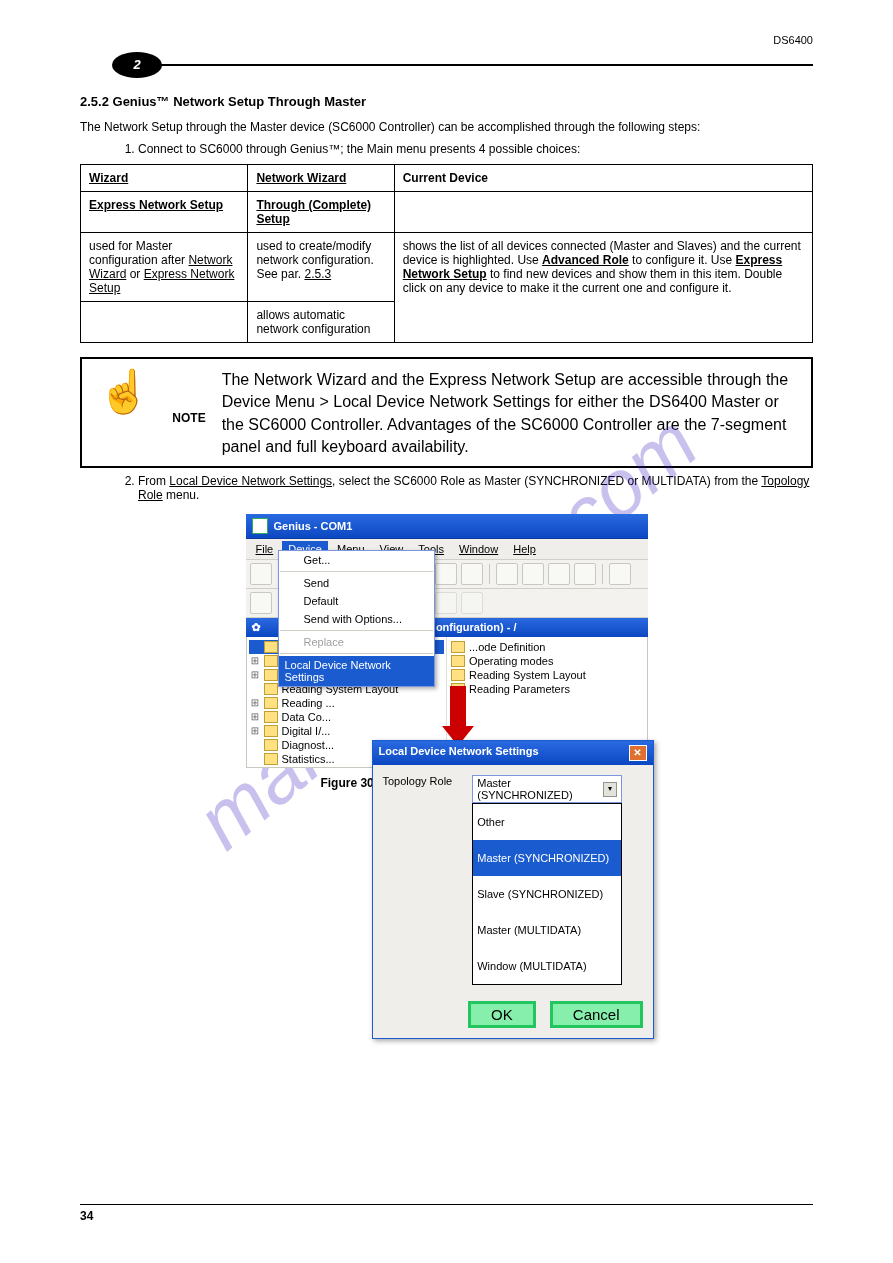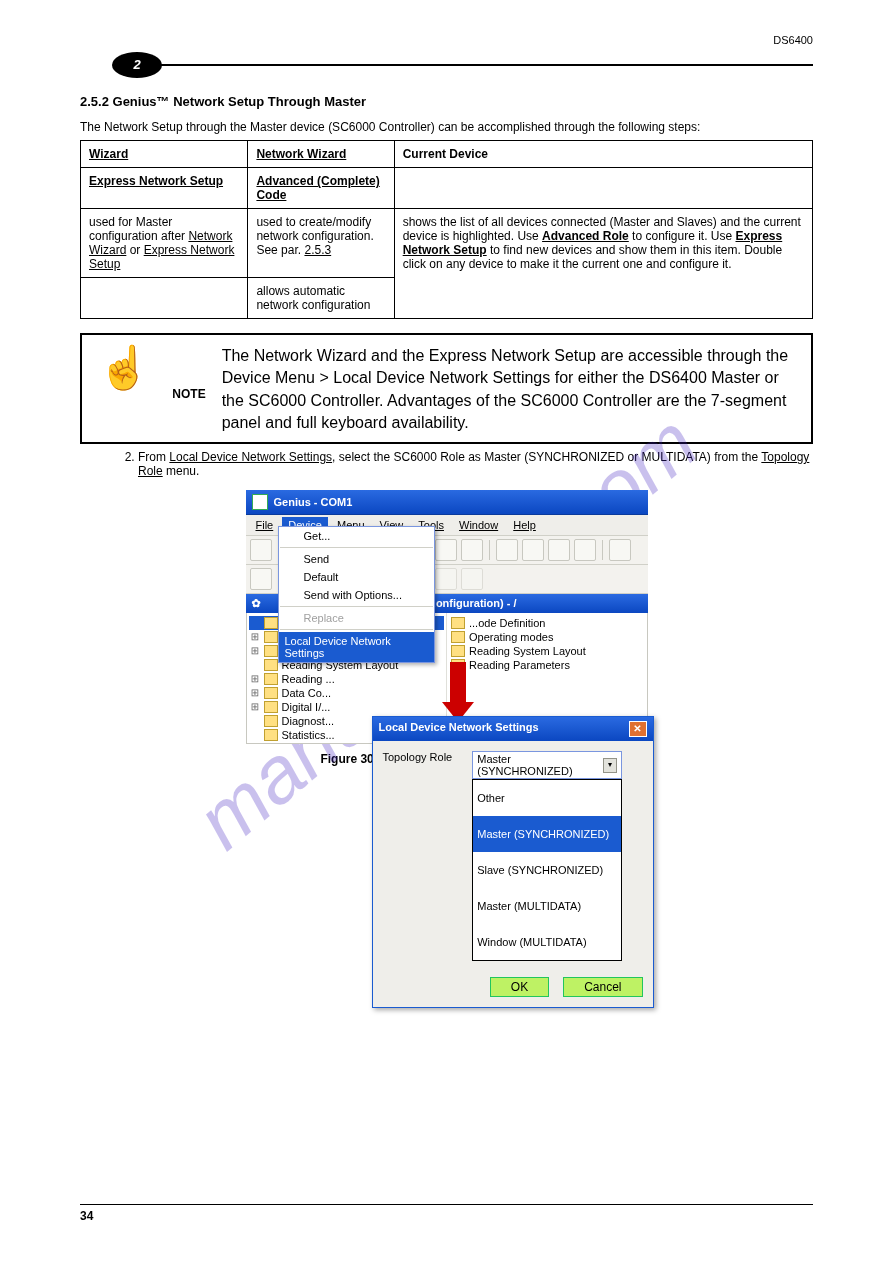--- a/index.html
+++ b/index.html
@@ -347,24 +347,24 @@
     background: #1a5bd0;
     color: #fff;
   }
   .dlg-buttons {
     padding: 6px 10px 10px;
     display: flex;
     gap: 14px;
     justify-content: flex-end;
   }
   .dlg-btn {
-    border: 1px solid #22c55e;
-    background: #bef264;
+    border: 3px solid #22c55e;
+    background: #86efac;
     padding: 2px 20px;
-    font-size: 12px;
+    font-size: 15px;
   }
   .red-arrow {
     position: absolute;
     top: 172px;
     left: 198px;
     width: 28px;
     height: 58px;
     z-index: 25;
   }
   .red-arrow .shaft {
@@ -390,31 +390,34 @@
   <div class="header">
     <div class="header-title">DS6400</div>
     <div class="header-rule"></div>
     <div class="header-oval">2</div>
   </div>
 
   <div class="section-title">2.5.2  Genius™ Network Setup Through Master</div>
 
   <div class="body-text">The Network Setup through the Master device (SC6000 Controller) can be accomplished through the following steps:</div>
 
+  <ol class="steps">
+    <li>Connect to SC6000 through Genius™; the Main menu presents 4 possible choices:</li>
+  </ol>
 
   <table class="decision-table">
     <tbody>
         <tr class="head">
       <td><span class="u">Wizard</span></td>
       <td><span class="u">Network Wizard</span></td>
       <td>Current Device</td>
     </tr>
     <tr>
       <td><span class="u sub">Express Network Setup</span></td>
-      <td><span class="u sub">Advanced (Complete) Code</span></td>
+      <td><span class="u sub">Through (Complete) Setup</span></td>
       <td></td>
     </tr>
     <tr>
       <td>
         <span>used for Master configuration after <span class="u">Network Wizard</span> or <span class="u">Express Network Setup</span></span>
       </td>
       <td>
         <span>used to create/modify network configuration. See par. <span class="u">2.5.3</span></span>
       </td>
       <td rowspan="2">

